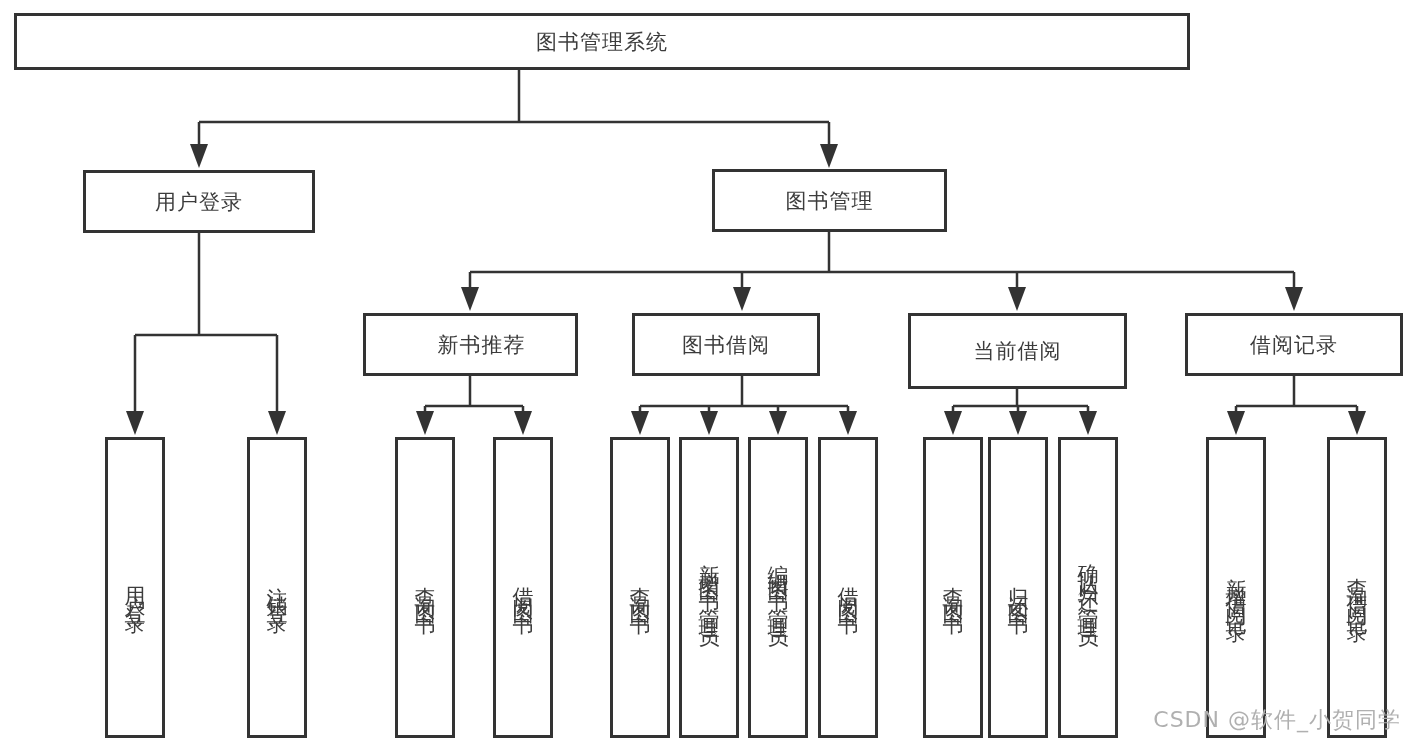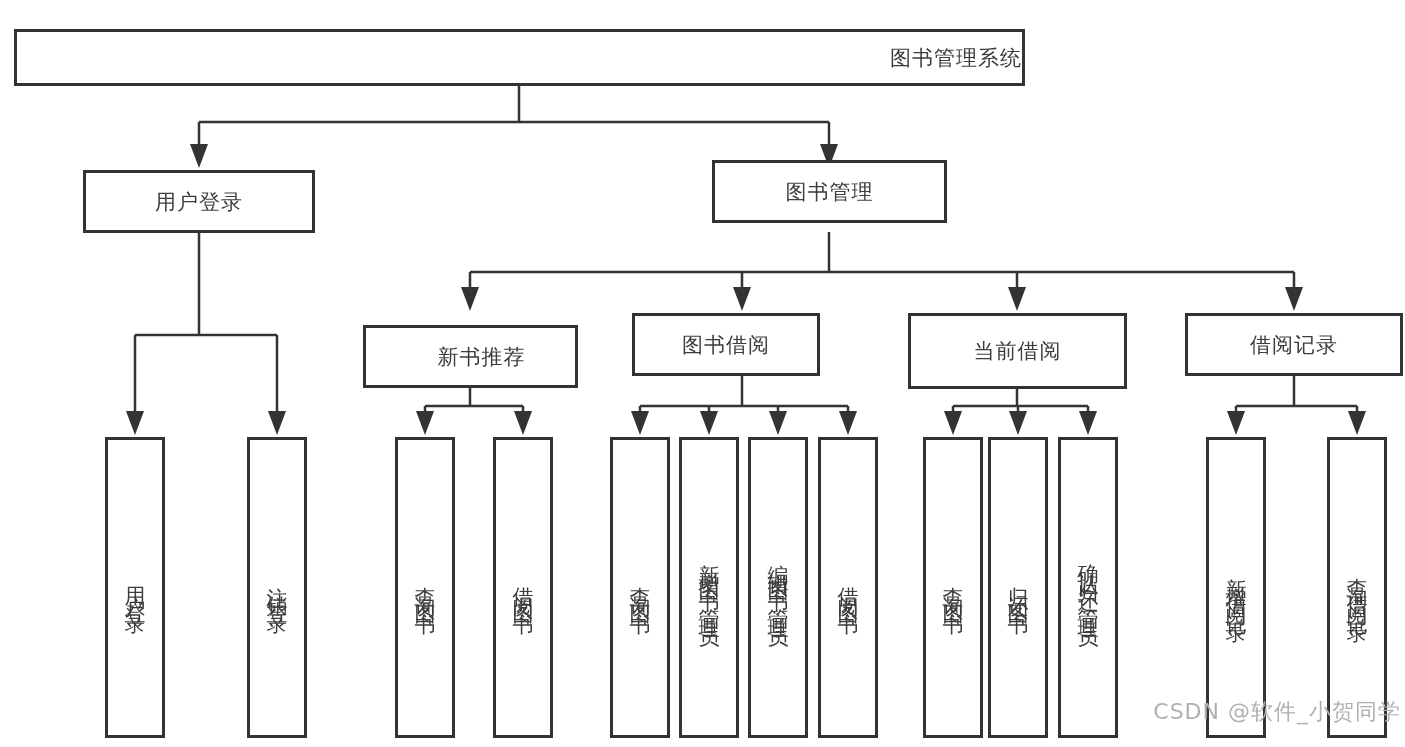--- a/index.html
+++ b/index.html
@@ -24,21 +24,21 @@
   .node.leaf span {
     writing-mode: vertical-rl;
     text-orientation: mixed;
     font-size: 21px;
     letter-spacing: 9px;
     color: #3c3c3c;
     white-space: nowrap;
   }
   .watermark {
     position: absolute;
-    right: 4px; bottom: 20px;
+    right: 4px; bottom: 12px;
     font-size: 22px;
     color: #b0b0b0;
     z-index: 6;
     letter-spacing: 1px;
     white-space: nowrap;
   }
 </style>
 <title>图书管理系统</title></head>
 <body>
 
@@ -60,32 +60,32 @@
       <polygon points="700,411 718,411 709,435" fill="#333333"></polygon>
       <polygon points="769,411 787,411 778,435" fill="#333333"></polygon>
       <polygon points="839,411 857,411 848,435" fill="#333333"></polygon>
       <polygon points="944,411 962,411 953,435" fill="#333333"></polygon>
       <polygon points="1009,411 1027,411 1018,435" fill="#333333"></polygon>
       <polygon points="1079,411 1097,411 1088,435" fill="#333333"></polygon>
       <polygon points="1227,411 1245,411 1236,435" fill="#333333"></polygon>
       <polygon points="1348,411 1366,411 1357,435" fill="#333333"></polygon>
     </svg>
 
-  <div class="node h" style="left:14px; top:29px; width:1011px; height:57px;justify-content:flex-end;">
+  <div class="node h" style="left:14px; top:13px; width:1176px; height:57px;">
     <span>图书管理系统</span>
   </div>
 
   <div class="node h" style="left:83px; top:170px; width:232px; height:63px;">
     <span>用户登录</span>
   </div>
-  <div class="node h" style="left:712px; top:160px; width:235px; height:63px;">
+  <div class="node h" style="left:712px; top:169px; width:235px; height:63px;">
     <span>图书管理</span>
   </div>
 
-  <div class="node h" style="left:363px; top:325px; width:215px; height:63px;padding-left:22px;">
+  <div class="node h" style="left:363px; top:313px; width:215px; height:63px;padding-left:22px;">
     <span>新书推荐</span>
   </div>
   <div class="node h" style="left:632px; top:313px; width:188px; height:63px;">
     <span>图书借阅</span>
   </div>
   <div class="node h" style="left:908px; top:313px; width:219px; height:76px;">
     <span>当前借阅</span>
   </div>
   <div class="node h" style="left:1185px; top:313px; width:218px; height:63px;">
     <span>借阅记录</span>

